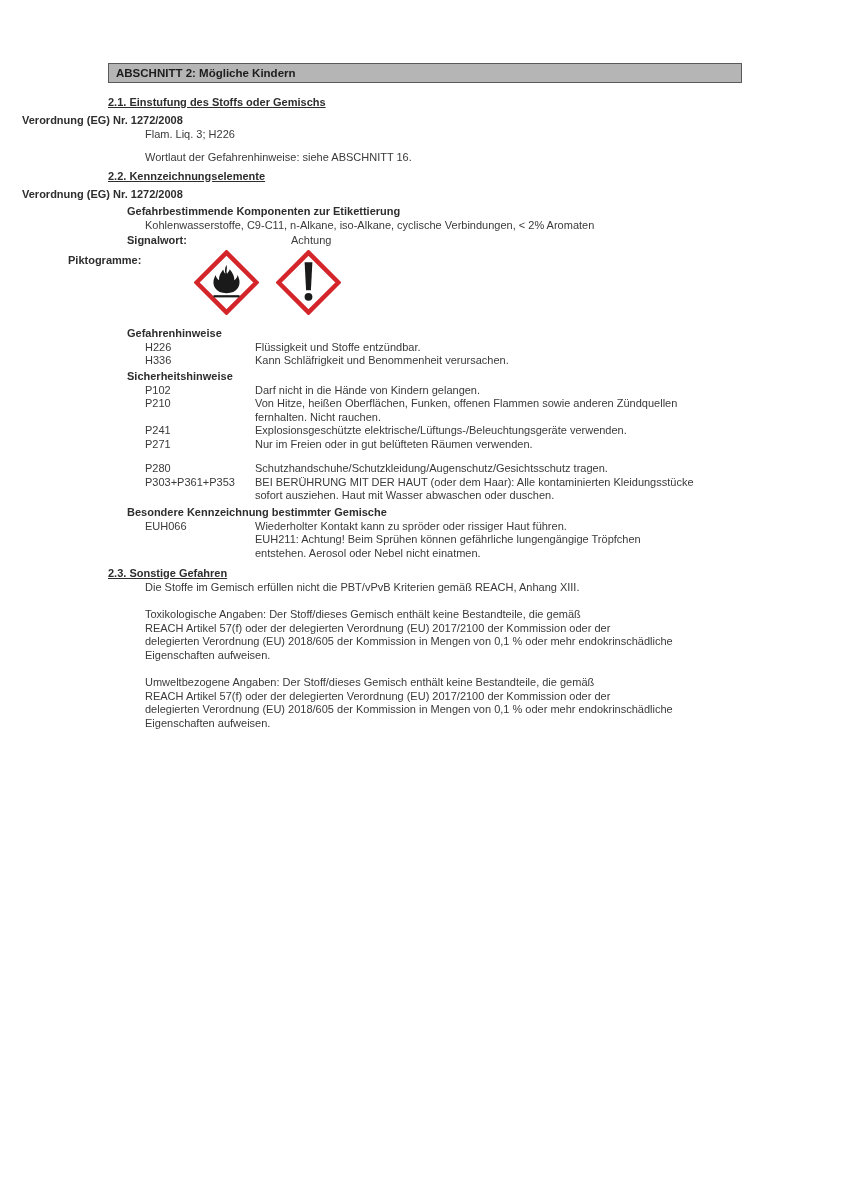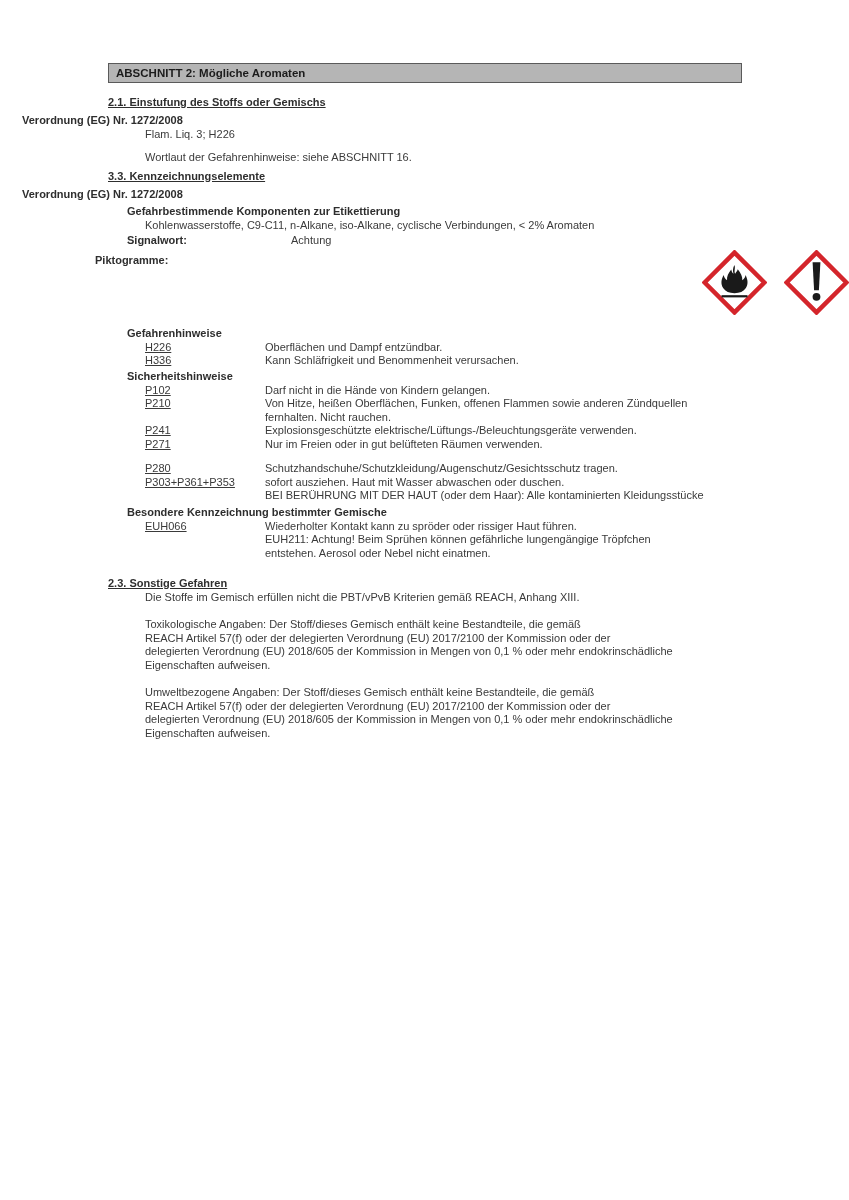--- a/index.html
+++ b/index.html
@@ -23,60 +23,60 @@
     padding-left:7px;font-weight:bold;color:#1c1c1c;font-size:11.5px;
   }
   .h2{
     margin-left:108px;font-weight:bold;text-decoration:underline;
     color:#2e2e2e;white-space:nowrap;
   }
   .lvl1{margin-left:118px;font-weight:bold;color:#2e2e2e;white-space:nowrap;}
   .lvl2{margin-left:127px;font-weight:bold;color:#2e2e2e;white-space:nowrap;}
   .ind2{margin-left:145px;white-space:nowrap;}
   .row{margin-left:145px;display:flex;align-items:flex-start;}
-  .code{width:120px;flex:none;white-space:nowrap;text-decoration:underline;}
+  .code{width:110px;flex:none;white-space:nowrap;}
   .desc{flex:none;}
   .line{white-space:nowrap;}
   .kv{margin-left:127px;display:flex;}
   .kv .k{width:128px;flex:none;font-weight:bold;color:#2e2e2e;white-space:nowrap;}
   .kv .v{white-space:nowrap;}
-  .picto-row{margin-left:95px;display:flex;align-items:flex-start;margin-top:3px;justify-content:space-between;}
+  .picto-row{margin-left:68px;display:flex;align-items:flex-start;margin-top:3px;}
   .picto-row .k{width:126px;flex:none;font-weight:bold;color:#2e2e2e;padding-top:4px;white-space:nowrap;}
   .picto-strip{display:flex;gap:17px;}
   .picto{width:65px;height:65px;display:block;}
   
   .mt-h21{margin-top:13px;}
   .mt-reg{margin-top:4.5px;margin-left:22px;}
   .mt-note{margin-top:10px;}
   .mt-h22{margin-top:5px;}
   .mt-comp{margin-top:4px;}
   .mt-signal{margin-top:1.5px;gap:36px;}
   .mt-gef{margin-top:12px;}
   .mt-sich{margin-top:2.5px;}
   .mt-p280{margin-top:11px;}
   .mt-bes{margin-top:3.5px;}
-  .mt-h23{margin-top:17px;}
+  .mt-h23{margin-top:7px;}
   .mt-para{margin-top:14px;}
   .para{margin-left:145px;}
 </style>
 </head>
 <body>
 
 <div class="doc">
 
   <div class="section-bar">
-    <span>ABSCHNITT 2: Mögliche Aromaten</span>
+    <span>ABSCHNITT 2: Mögliche Kindern</span>
   </div>
 
   <div class="h2 mt-h21">2.1. Einstufung des Stoffs oder Gemischs</div>
   <div class="lvl1 mt-reg">Verordnung (EG) Nr. 1272/2008</div>
   <div class="ind2">Flam. Liq. 3; H226</div>
   <div class="ind2 mt-note">Wortlaut der Gefahrenhinweise: siehe ABSCHNITT 16.</div>
 
-  <div class="h2 mt-h22">3.3. Kennzeichnungselemente</div>
+  <div class="h2 mt-h22">2.2. Kennzeichnungselemente</div>
   <div class="lvl1 mt-reg">Verordnung (EG) Nr. 1272/2008</div>
   <div class="lvl2 mt-comp">Gefahrbestimmende Komponenten zur Etikettierung</div>
   <div class="ind2">Kohlenwasserstoffe, C9-C11, n-Alkane, iso-Alkane, cyclische Verbindungen, &lt; 2% Aromaten</div>
 
   <div class="kv mt-signal">
     <div class="k">Signalwort:</div>
     <div class="v">Achtung</div>
   </div>
 
   <div class="picto-row">
@@ -92,21 +92,21 @@
         <path fill="var(--pictogram-black)" d="M44 19h12l-2.3 43h-7.4z"></path>
         <circle cx="50" cy="72" r="6" fill="var(--pictogram-black)"></circle>
       </svg>
     </div>
   </div>
 
   <div class="lvl2 mt-gef">Gefahrenhinweise</div>
   <div class="row">
     <div class="code">H226</div>
     <div class="desc">
-        <div class="line">Oberflächen und Dampf entzündbar.</div>
+        <div class="line">Flüssigkeit und Stoffe entzündbar.</div>
       </div>
   </div>
   <div class="row">
     <div class="code">H336</div>
     <div class="desc">
         <div class="line">Kann Schläfrigkeit und Benommenheit verursachen.</div>
       </div>
   </div>
 
   <div class="lvl2 mt-sich">Sicherheitshinweise</div>
@@ -138,22 +138,22 @@
 
   <div class="row mt-p280">
     <div class="code">P280</div>
     <div class="desc">
         <div class="line">Schutzhandschuhe/Schutzkleidung/Augenschutz/Gesichtsschutz tragen.</div>
       </div>
   </div>
   <div class="row">
     <div class="code">P303+P361+P353</div>
     <div class="desc">
+      <div class="line">BEI BERÜHRUNG MIT DER HAUT (oder dem Haar): Alle kontaminierten Kleidungsstücke</div>
       <div class="line">sofort ausziehen. Haut mit Wasser abwaschen oder duschen.</div>
-      <div class="line">BEI BERÜHRUNG MIT DER HAUT (oder dem Haar): Alle kontaminierten Kleidungsstücke</div>
     </div>
   </div>
 
   <div class="lvl2 mt-bes">Besondere Kennzeichnung bestimmter Gemische</div>
   <div class="row">
     <div class="code">EUH066</div>
     <div class="desc">
       <div class="line">Wiederholter Kontakt kann zu spröder oder rissiger Haut führen.</div>
       <div class="line">EUH211: Achtung! Beim Sprühen können gefährliche lungengängige Tröpfchen</div>
       <div class="line">entstehen. Aerosol oder Nebel nicht einatmen.</div>

